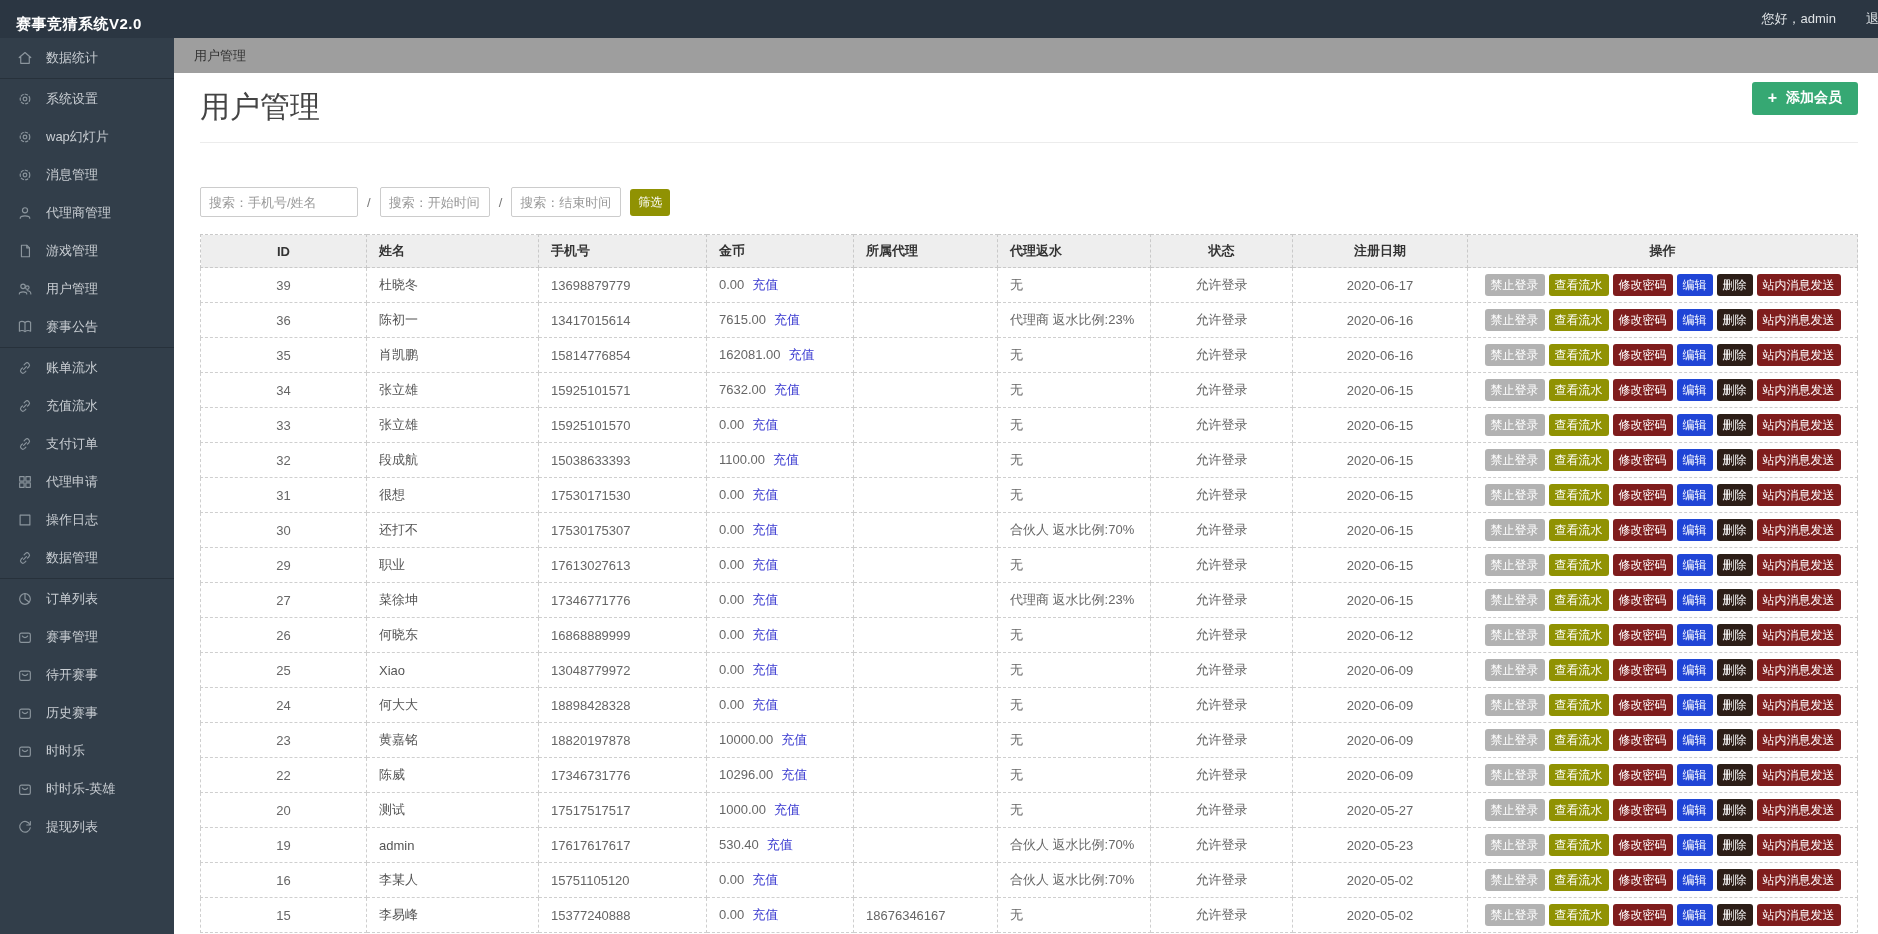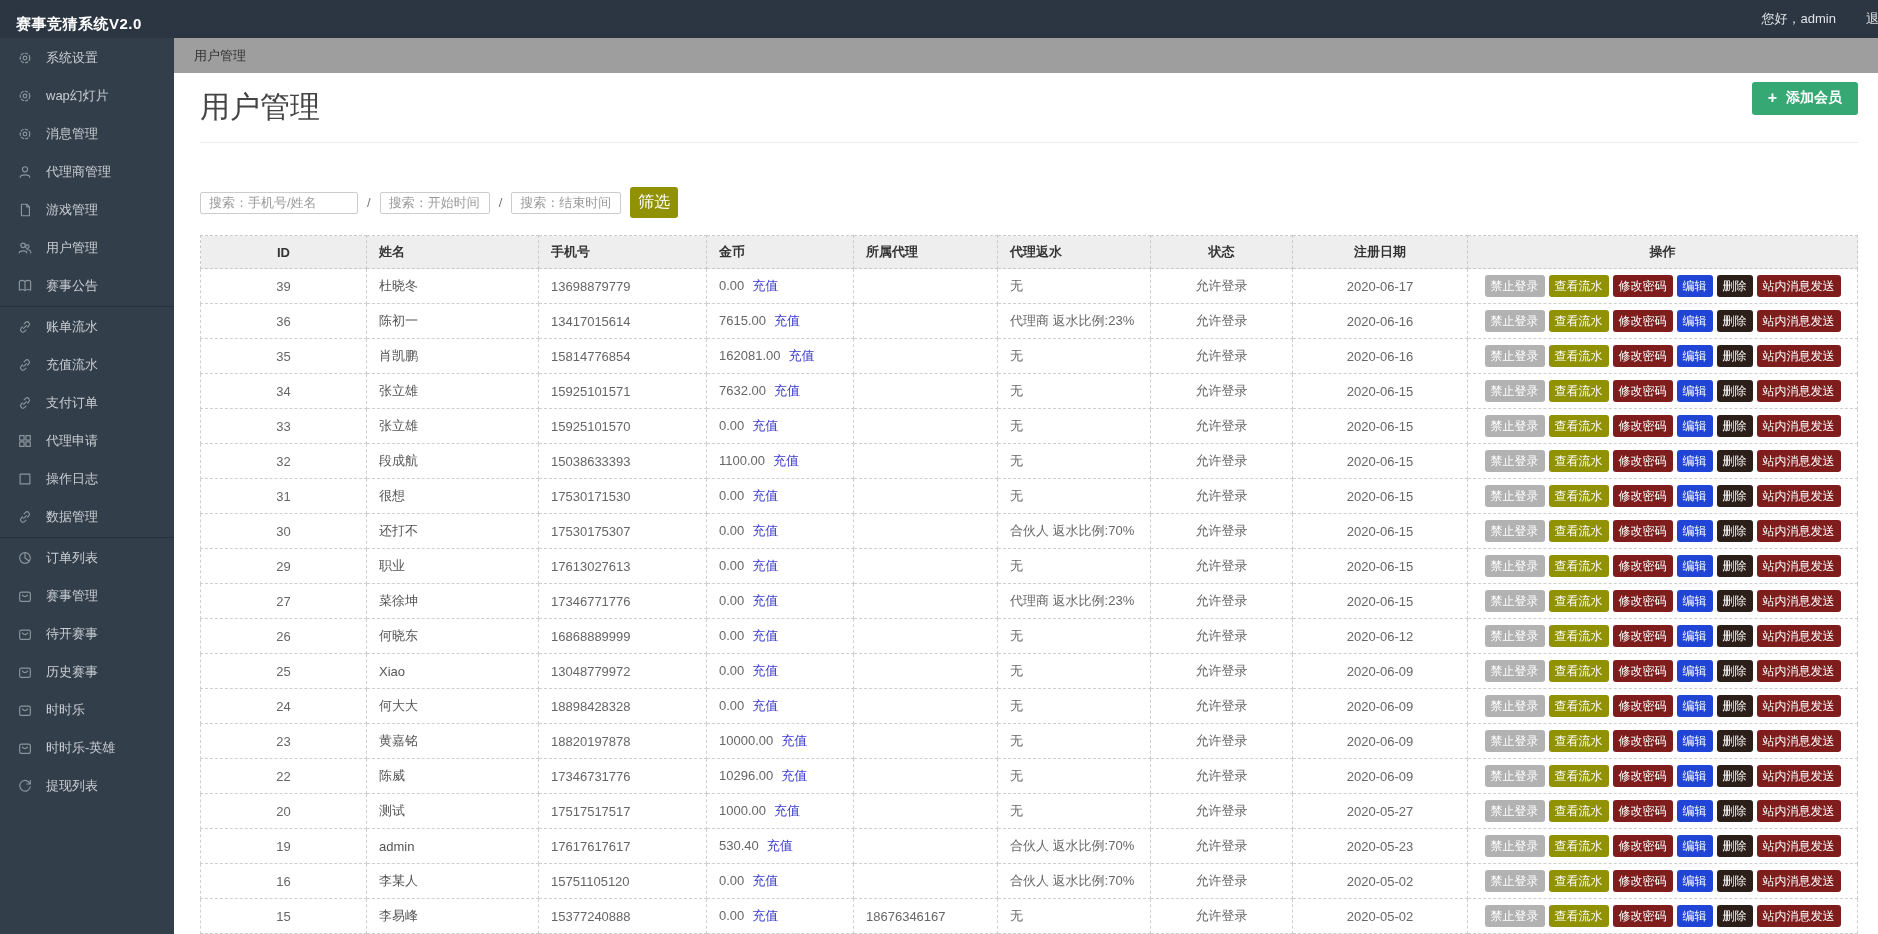--- a/index.html
+++ b/index.html
@@ -48,30 +48,30 @@
     font-size:14px; font-weight:bold; padding:7px 16px 8px;
     display:inline-flex; align-items:center; gap:9px; cursor:pointer;
     font-family:inherit;
   }
   .plus { font-size:16px; font-weight:bold; line-height:1; }
   .head-rule { border:none; border-top:1px solid #ececec; margin:14px 0 0; }
 
   
   .search-row { margin-top:44px; display:flex; align-items:center; gap:9px; }
   .search-input {
-    height:22px; border:1px solid #ccc; border-radius:2px; padding:0 8px;
+    height:30px; border:1px solid #ccc; border-radius:2px; padding:0 8px;
     font-size:13px; color:#333; font-family:inherit; outline:none;
   }
   .search-input::placeholder { color:#999; }
   .w-big { width:158px; }
   .w-small { width:110px; }
   .slash { color:#777; font-size:13px; }
   .filter-btn {
     background:#909203; color:#fff; border:none; border-radius:3px;
-    font-size:16px; padding:5px 8px; cursor:pointer; font-family:inherit;
+    font-size:12px; padding:5px 8px; cursor:pointer; font-family:inherit;
   }
 
   
   .table-wrap { margin-top:17px; }
   table { width:1657px; border-collapse:collapse; table-layout:fixed; }
   th {
     background:#eeeeee; border:1px dashed #c9c9c9; height:33px;
     font-size:13px; color:#333; font-weight:bold; text-align:center; padding:0 10px;
   }
   td {
@@ -99,20 +99,30 @@
 <header class="topbar">
   <div class="app-title">赛事竞猜系统V2.0</div>
   <div class="topbar-right">
     <span class="greeting">您好，admin</span>
     <a class="logout">退出</a>
   </div>
 </header>
 
 <div class="frame">
   <nav class="sidebar" id="sidebar">
+      <div class="side-group">
+        <div class="side-item">
+          <span class="side-icon">
+            <svg viewBox="0 0 18 18" fill="none" stroke="currentColor" stroke-width="1.3" stroke-linecap="round" stroke-linejoin="round">
+              <path d="M2.5 8.5 L9 2.8 L15.5 8.5 M4.2 7.5 V15 H13.8 V7.5"></path>
+            </svg>
+          </span>
+          <span>数据统计</span>
+        </div>
+      </div>
       <div class="side-group">
         <div class="side-item">
           <span class="side-icon">
             <svg viewBox="0 0 18 18" fill="none" stroke="currentColor" stroke-width="1.3" stroke-linecap="round" stroke-linejoin="round">
               <circle cx="9" cy="9" r="5.4" stroke-dasharray="2.8 2.2"></circle>
               <circle cx="9" cy="9" r="2.1"></circle>
             </svg>
           </span>
           <span>系统设置</span>
         </div>

